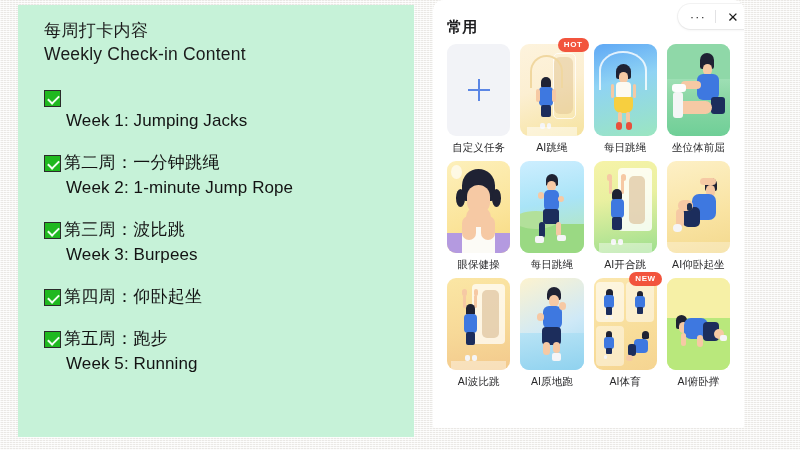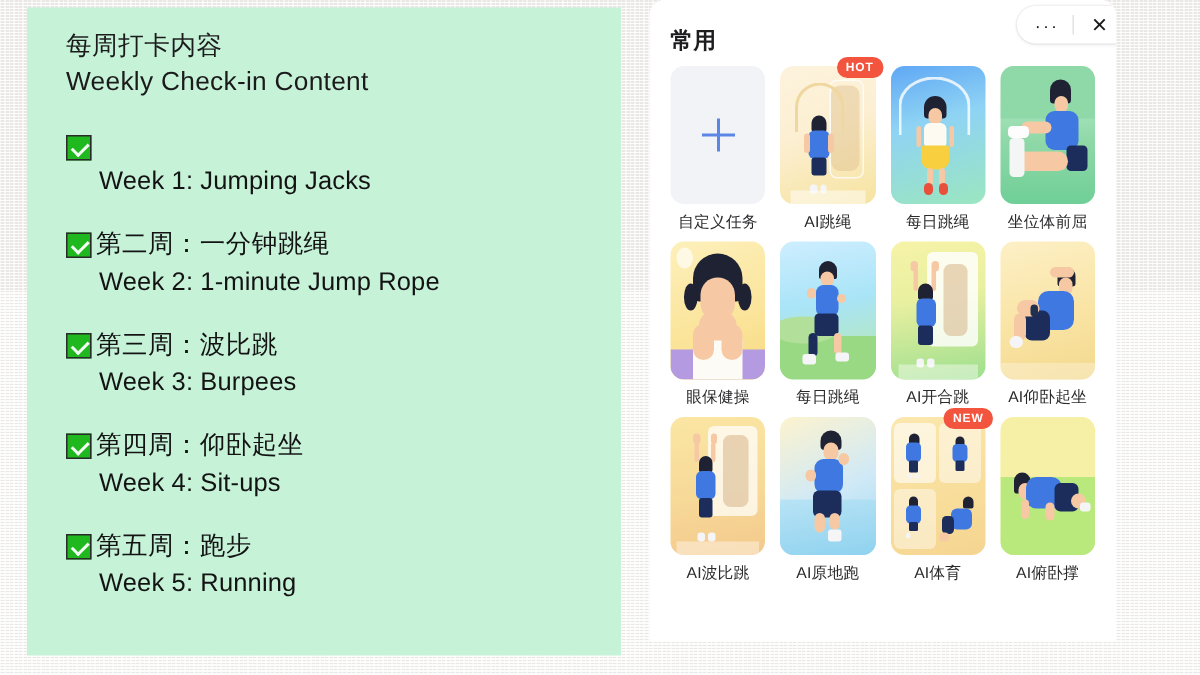--- a/index.html
+++ b/index.html
@@ -220,21 +220,20 @@
               <div class="checkbox"></div>
               <div class="week-cn">第三周：波比跳</div>
             </div>
             <div class="week-en">Week 3: Burpees</div>
           </div>
           <div class="week-item">
             <div class="week-row-cn">
               <div class="checkbox"></div>
               <div class="week-cn">第四周：仰卧起坐</div>
             </div>
-            <div class="week-en">Week 4: Sit-ups</div>
           </div>
           <div class="week-item">
             <div class="week-row-cn">
               <div class="checkbox"></div>
               <div class="week-cn">第五周：跑步</div>
             </div>
             <div class="week-en">Week 5: Running</div>
           </div>
         </div>
     </div>

